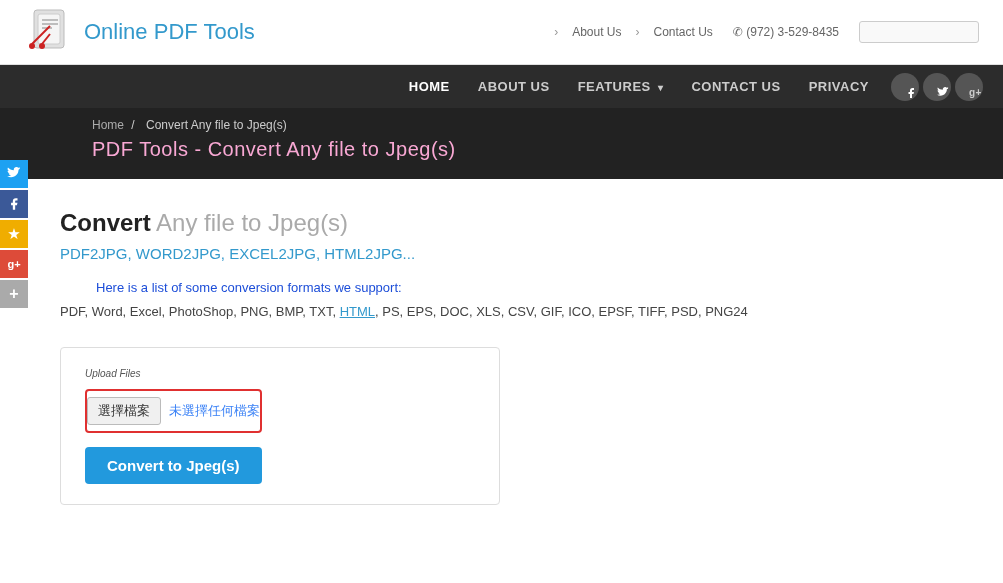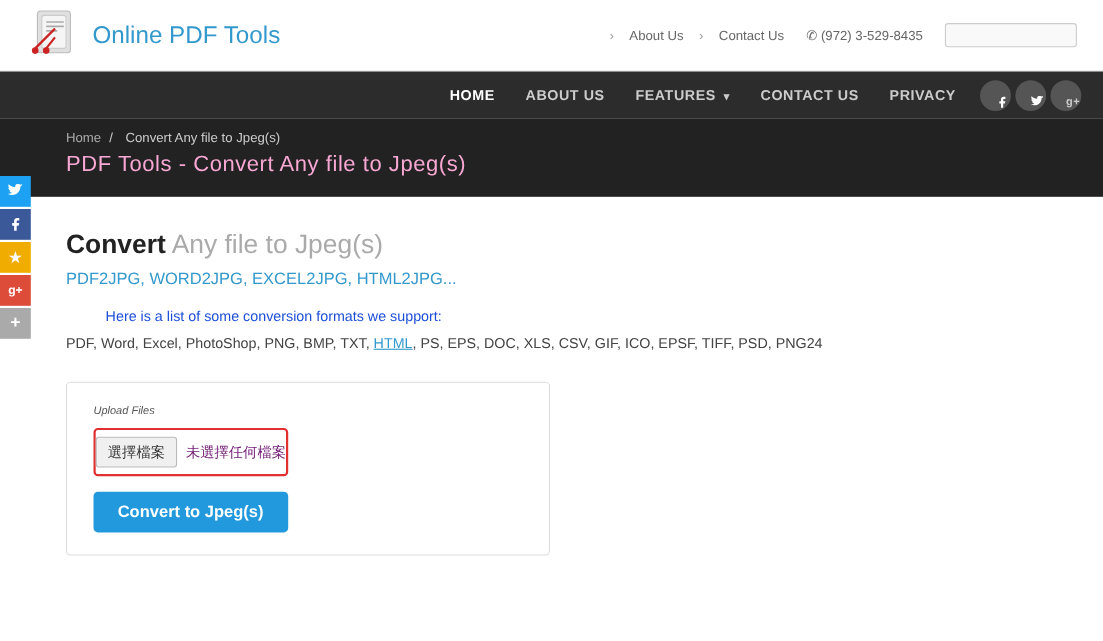--- a/index.html
+++ b/index.html
@@ -123,21 +123,21 @@
     .side-twitter { background: #1da1f2; }
     .side-facebook { background: #3b5998; }
     .side-star { background: #f0ad00; }
     .side-google { background: #dd4b39; }
     .side-plus { background: #aaa; }
 
     
     .hero {
       background: #222;
       color: #fff;
-      padding: 10px 60px 18px 60px;
+      padding: 10px 60px 18px 92px;
     }
     .breadcrumb {
       font-size: 12px;
       color: #aaa;
       margin-bottom: 6px;
     }
     .breadcrumb a { color: #aaa; text-decoration: none; }
     .breadcrumb span { color: #ccc; margin: 0 4px; }
     .hero-title {
       font-size: 20px;
@@ -217,21 +217,21 @@
       border: 1px solid #bbb;
       border-radius: 3px;
       padding: 4px 10px;
       font-size: 13px;
       cursor: pointer;
       color: #333;
       white-space: nowrap;
     }
     .file-name-label {
       font-size: 13px;
-      color: #701a75;
+      color: #3b82f6;
     }
     .convert-btn {
       background: #2299dd;
       color: #fff;
       border: none;
       border-radius: 4px;
       padding: 10px 22px;
       font-size: 15px;
       cursor: pointer;
       font-weight: bold;

